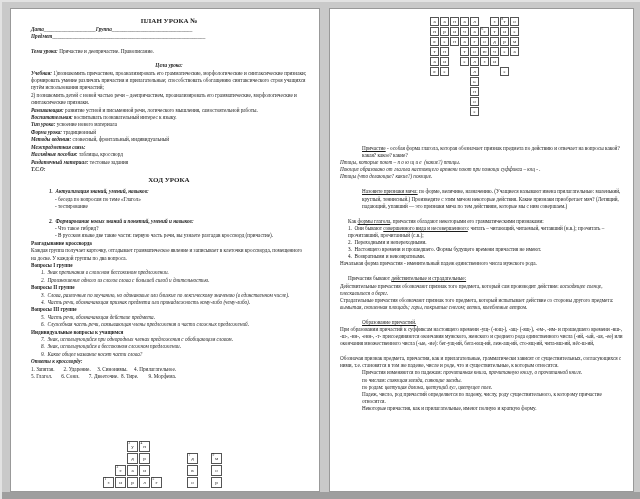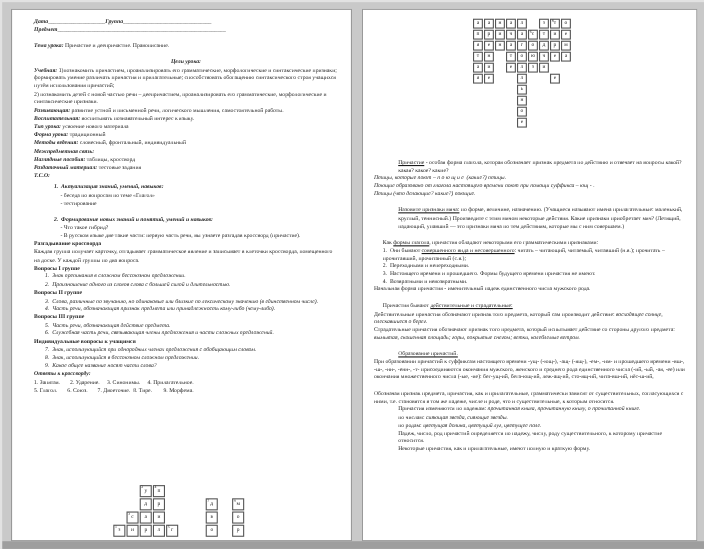--- a/index.html
+++ b/index.html
@@ -22,36 +22,38 @@
   .cw-letter{font-size:5px;line-height:5px;color:#222;}
   .cw-num{position:absolute;top:0px;left:0.5px;font-size:3.5px;line-height:3.5px;color:#222;}
 </style>
 </head>
 <body>
 
 <div class="canvas">
 
   <div class="page" id="p1">
     <div class="p1text">
+      <div class="tl ct fb big">ПЛАН УРОКА №</div>
       <div>
           <div class="tl"><span class="fb fi">Дата</span><span class="">____________________</span><span class="fb fi">Группа</span><span class="">_______________________________</span></div>
           <div class="tl"><span class="fb fi">Предмет</span><span class="">___________________________________________________________</span></div>
           <div class="tl" style="margin-top: 7px;"><span class="fb fi">Тема урока:</span><span class=""> Причастие и деепричастие. Правописание.</span></div>
           <div class="tl ct" style="margin-top: 7px;"><span class="fb fi">Цели урока:</span></div>
           <div class="tl"><span class="fb fi">Учебная:</span><span class=""> 1)познакомить причастием, проанализировать его грамматические, морфологические и синтаксические признаки; формировать умение различать причастия и прилагательные; способствовать обогащению синтаксического строя учащихся путём использования причастий;</span></div>
           <div class="tl"><span class="">2) познакомить детей с новой частью речи – деепричастием, проанализировать его грамматические, морфологические и синтаксические признаки.</span></div>
           <div class="tl"><span class="fb fi">Развивающая:</span><span class=""> развитие устной и письменной речи, логического мышления, самостоятельной работы.</span></div>
           <div class="tl"><span class="fb fi">Воспитательная:</span><span class=""> воспитывать познавательный интерес к языку.</span></div>
           <div class="tl"><span class="fb fi">Тип урока:</span><span class=""> усвоение нового материала</span></div>
           <div class="tl"><span class="fb fi">Форма урока:</span><span class=""> традиционный</span></div>
           <div class="tl"><span class="fb fi">Методы ведения:</span><span class=""> словесный, фронтальный, индивидуальный</span></div>
           <div class="tl"><span class="fb fi">Межпредметная связь:</span></div>
           <div class="tl"><span class="fb fi">Наглядные пособия:</span><span class=""> таблицы, кроссворд</span></div>
           <div class="tl"><span class="fb fi">Раздаточный материал:</span><span class=""> тестовые задания</span></div>
           <div class="tl"><span class="fb fi">Т.С.О:</span></div>
+          <div class="tl ct big" style="margin-top: 3px;"><span class="fb">ХОД УРОКА</span></div>
           <div class="tl" style="padding-left: 18px; margin-top: 3px;"><span class="fb fi">1.  Актуализация знаний, умений, навыков:</span></div>
           <div class="tl" style="padding-left: 24px;"><span class="">- беседа по вопросам по теме «Глагол»</span></div>
           <div class="tl" style="padding-left: 24px;"><span class="">- тестирование</span></div>
           <div class="tl" style="padding-left: 18px; margin-top: 7px;"><span class="fb fi">2.  Формирование новых знаний и понятий, умений и навыков:</span></div>
           <div class="tl" style="padding-left: 24px;"><span class="">- Что такое гибрид?</span></div>
           <div class="tl" style="padding-left: 24px;"><span class="">- В русском языке две такие части: первую часть речи, вы узнаете разгадав кроссворд (причастие).</span></div>
           <div class="tl"><span class="fb">Разгадывание кроссворда</span></div>
           <div class="tl"><span class="">Каждая группа получает карточку, отгадывает грамматическое явление и записывает в клеточки кроссворда, помещенного на доске. У каждой группы по два вопроса.</span></div>
           <div class="tl"><span class="fb">Вопросы I группе</span></div>
           <div class="tl" style="padding-left: 10px;"><span class="fi">1.  Знак препинания в сложном бессоюзном предложении.</span></div>

